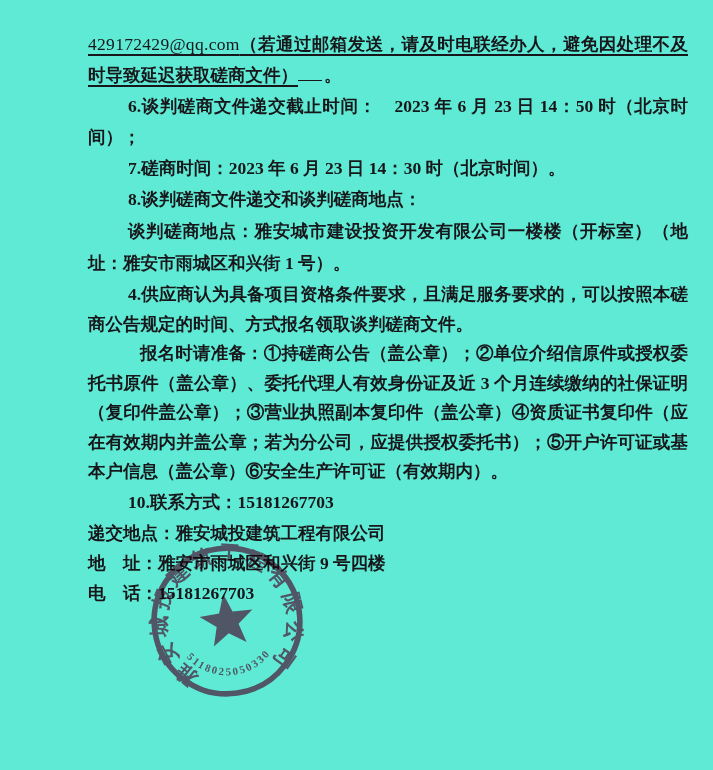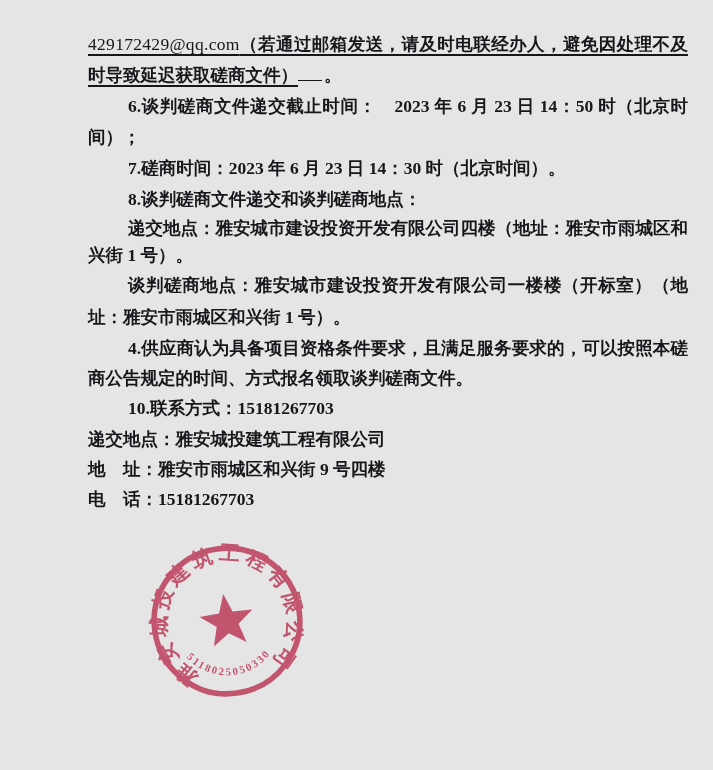--- a/index.html
+++ b/index.html
@@ -1,19 +1,19 @@
 <!DOCTYPE html>
 <html lang="zh" style="--seal: #d03a5c;"><head>
 <meta charset="utf-8">
 <style>
   html,body { margin:0; padding:0; }
   .page {
     position:relative;
     width:713px; height:770px;
-    background:#e5e5e5;
+    background:#5eead4;
     overflow:hidden;
     font-family:"Liberation Serif","DejaVu Serif",serif;
     color:#17171b;
   }
   .doc {
     position:absolute;
     left:88px; top:29px; width:600px;
     font-size:17.5px;
     line-height:31px;
     font-weight:600;
@@ -70,26 +70,26 @@
   <div class="doc">
 
     <p class="lead"><span class="u"><span class="email">429172429@qq.com</span><span>（若通过邮箱发送，请及时电联经办人，避免因处理不及时导致延迟获取磋商文件）</span></span><span class="ugap"></span><span>。</span></p>
 
     <p class="ind2 p6">6.谈判磋商文件递交截止时间：　2023 年 6 月 23 日 14：50 时（北京时间）；</p>
 
     <p class="ind2">7.磋商时间：2023 年 6 月 23 日 14：30 时（北京时间）。</p>
 
     <p class="ind2">8.谈判磋商文件递交和谈判磋商地点：</p>
 
-    <p class="ind2 p-sub">递交地点：雅安城市建设投资开发有限公司四楼（地址：雅安市雨城区和兴街 1 号）。</p>
 
     <p class="ind2 p-nego">谈判磋商地点：雅安城市建设投资开发有限公司一楼楼（开标室）（地址：雅安市雨城区和兴街 1 号）。</p>
 
     <p class="ind2 p9">4.供应商认为具备项目资格条件要求，且满足服务要求的，可以按照本磋商公告规定的时间、方式报名领取谈判磋商文件。</p>
 
+    <p class="p-signup">报名时请准备：①持磋商公告（盖公章）；②单位介绍信原件或授权委托书原件（盖公章）、委托代理人有效身份证及近 3 个月连续缴纳的社保证明（复印件盖公章）；③营业执照副本复印件（盖公章）④资质证书复印件（应在有效期内并盖公章；若为分公司，应提供授权委托书）；⑤开户许可证或基本户信息（盖公章）⑥安全生产许可证（有效期内）。</p>
 
     <p class="ind2 p10">10.联系方式：15181267703</p>
 
     <p class="contact">递交地点：雅安城投建筑工程有限公司</p>
 
     <p class="contact">地　址：雅安市雨城区和兴街 9 号四楼</p>
 
     <p class="contact">电　话：15181267703</p>
 
 

